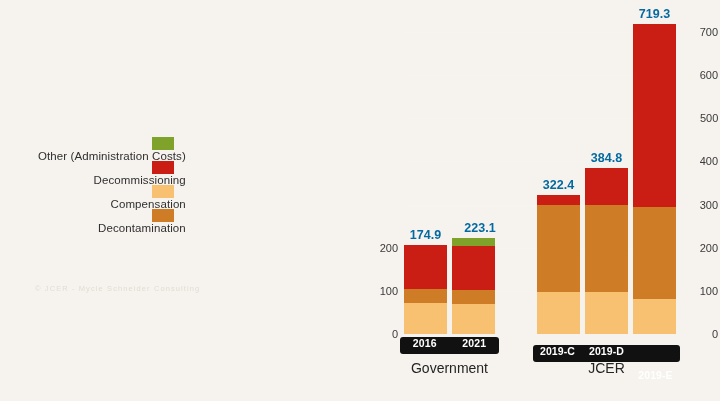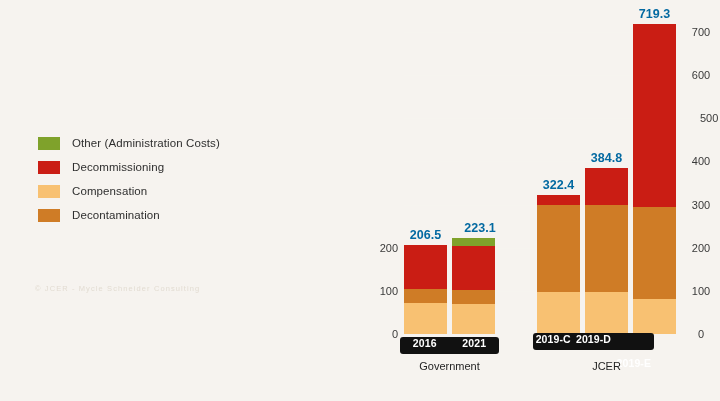--- a/index.html
+++ b/index.html
@@ -24,42 +24,42 @@
     font-size: 15.5px; font-weight: normal; color: #2b2b2b;
     letter-spacing: -0.2px; line-height: 1.32;
   }
   .title-units {
     margin-top: 9px;
     font-size: 11px; color: #4a4a4a; letter-spacing: 0.1px;
   }
   
   .legend { position: absolute; left: 38px; top: 137px; }
   .legend-row {
-    display: flex; align-items: flex-start; height: 22px; margin-bottom: 2px;
+    display: flex; align-items: flex-end; height: 22px; margin-bottom: 2px; flex-direction: column;
   }
   .legend-swatch {
     width: 22px; height: 13px; margin-right: 12px; flex: 0 0 auto;
   }
   .legend-label {
     font-size: 11.5px; color: #2f2f2f; letter-spacing: 0.1px; white-space: nowrap;
   }
   
   .credit {
     position: absolute; left: 35px; top: 284px;
     font-size: 7.5px; letter-spacing: 1.1px;
     color: #e2dcd2; white-space: nowrap;
   }
   
   .plot { position: absolute; left: 0; top: 0; width: 720px; height: 401px; }
   .axis-label {
     position: absolute; font-size: 11px; color: #3a3a3a;
     transform: translateY(-50%); white-space: nowrap;
   }
   .axis-left  { text-align: right; width: 34px; }
-  .axis-right { text-align: center;  width: 34px; }
+  .axis-right { text-align: right;  width: 34px; }
   .gridline {
     position: absolute; height: 1px; background: #f6f3ef; opacity: 0.85;
   }
   .bar {
     position: absolute; display: flex; flex-direction: column-reverse;
   }
   .seg { width: 100%; }
   .bar-value {
     position: absolute; font-size: 12.5px; font-weight: bold;
     color: #0369a1; text-align: center; white-space: nowrap;
@@ -68,21 +68,21 @@
   
   .pill {
     position: absolute; background: #111111; border-radius: 3px;
     height: 17px; display: flex; align-items: flex-start;
   }
   .pill-item {
     color: #ffffff; font-size: 10.5px; font-weight: bold;
     text-align: center; letter-spacing: 0.1px;
   }
   .group-label {
-    position: absolute; font-size: 11px; color: #242424;
+    position: absolute; font-size: 14px; color: #242424;
     text-align: center; transform: translateX(-50%); white-space: nowrap;
   }
 </style>
 </head>
 <body>
 
 <div class="canvas">
 
 
   <div class="legend">
@@ -123,21 +123,21 @@
       <div class="axis-label axis-right" style="left: 684px; top: 161.429px;">400</div>
       <div class="axis-label axis-right" style="left: 684px; top: 204.571px;">300</div>
       <div class="axis-label axis-right" style="left: 684px; top: 247.714px;">200</div>
       <div class="axis-label axis-right" style="left: 684px; top: 290.857px;">100</div>
       <div class="axis-label axis-right" style="left: 684px; top: 334px;">0</div>
       <div class="bar" style="left: 404px; width: 43px; top: 244.91px; height: 89.09px;">
         <div class="seg" style="height: 31.0629px; background: rgb(248, 193, 114);"></div>
         <div class="seg" style="height: 14.2371px; background: rgb(207, 124, 38);"></div>
         <div class="seg" style="height: 43.79px; background: rgb(202, 29, 20);"></div>
       </div>
-      <div class="bar-value" style="left: 425.5px; top: 227.91px;">206.5</div>
+      <div class="bar-value" style="left: 425.5px; top: 227.91px;">174.9</div>
       <div class="bar" style="left: 452px; width: 43px; top: 237.748px; height: 96.2517px;">
         <div class="seg" style="height: 30.2px; background: rgb(248, 193, 114);"></div>
         <div class="seg" style="height: 13.8057px; background: rgb(207, 124, 38);"></div>
         <div class="seg" style="height: 44.0489px; background: rgb(202, 29, 20);"></div>
         <div class="seg" style="height: 8.19714px; background: rgb(127, 162, 43);"></div>
       </div>
       <div class="bar-value" style="left: 480px; top: 220.748px;">223.1</div>
       <div class="bar" style="left: 537px; width: 43px; top: 194.907px; height: 139.093px;">
         <div class="seg" style="height: 42.28px; background: rgb(248, 193, 114);"></div>
         <div class="seg" style="height: 86.2857px; background: rgb(207, 124, 38);"></div>
@@ -154,21 +154,21 @@
         <div class="seg" style="height: 34.5143px; background: rgb(248, 193, 114);"></div>
         <div class="seg" style="height: 92.7571px; background: rgb(207, 124, 38);"></div>
         <div class="seg" style="height: 183.055px; background: rgb(202, 29, 20);"></div>
       </div>
       <div class="bar-value" style="left: 654.5px; top: 6.67343px;">719.3</div>
       <div class="pill" style="left: 400px; top: 337px; width: 99px;">
         <span class="pill-item" style="width: 51px; margin-left: 0px; flex: 1 1 0px;">2016</span>
         <span class="pill-item" style="width: 51px; margin-left: 0px; flex: 1 1 0px;">2021</span>
       </div>
       <div class="group-label" style="left: 449.5px; top: 360px;">Government</div>
-      <div class="pill" style="left: 533px; top: 333px; width: 121px;">
+      <div class="pill" style="left: 533px; top: 345px; width: 147px;">
         <span class="pill-item" style="width: 51px; margin-left: 0px; flex: 1 1 0px;">2019-C</span>
         <span class="pill-item" style="width: 51px; margin-left: 0px; flex: 1 1 0px;">2019-D</span>
         <span class="pill-item" style="width: 51px; margin-left: 0px; flex: 1 1 0px; margin-top: 24px;">2019-E</span>
       </div>
       <div class="group-label" style="left: 606.5px; top: 360px;">JCER</div>
     </div>
 
 </div>
 
 </body></html>

